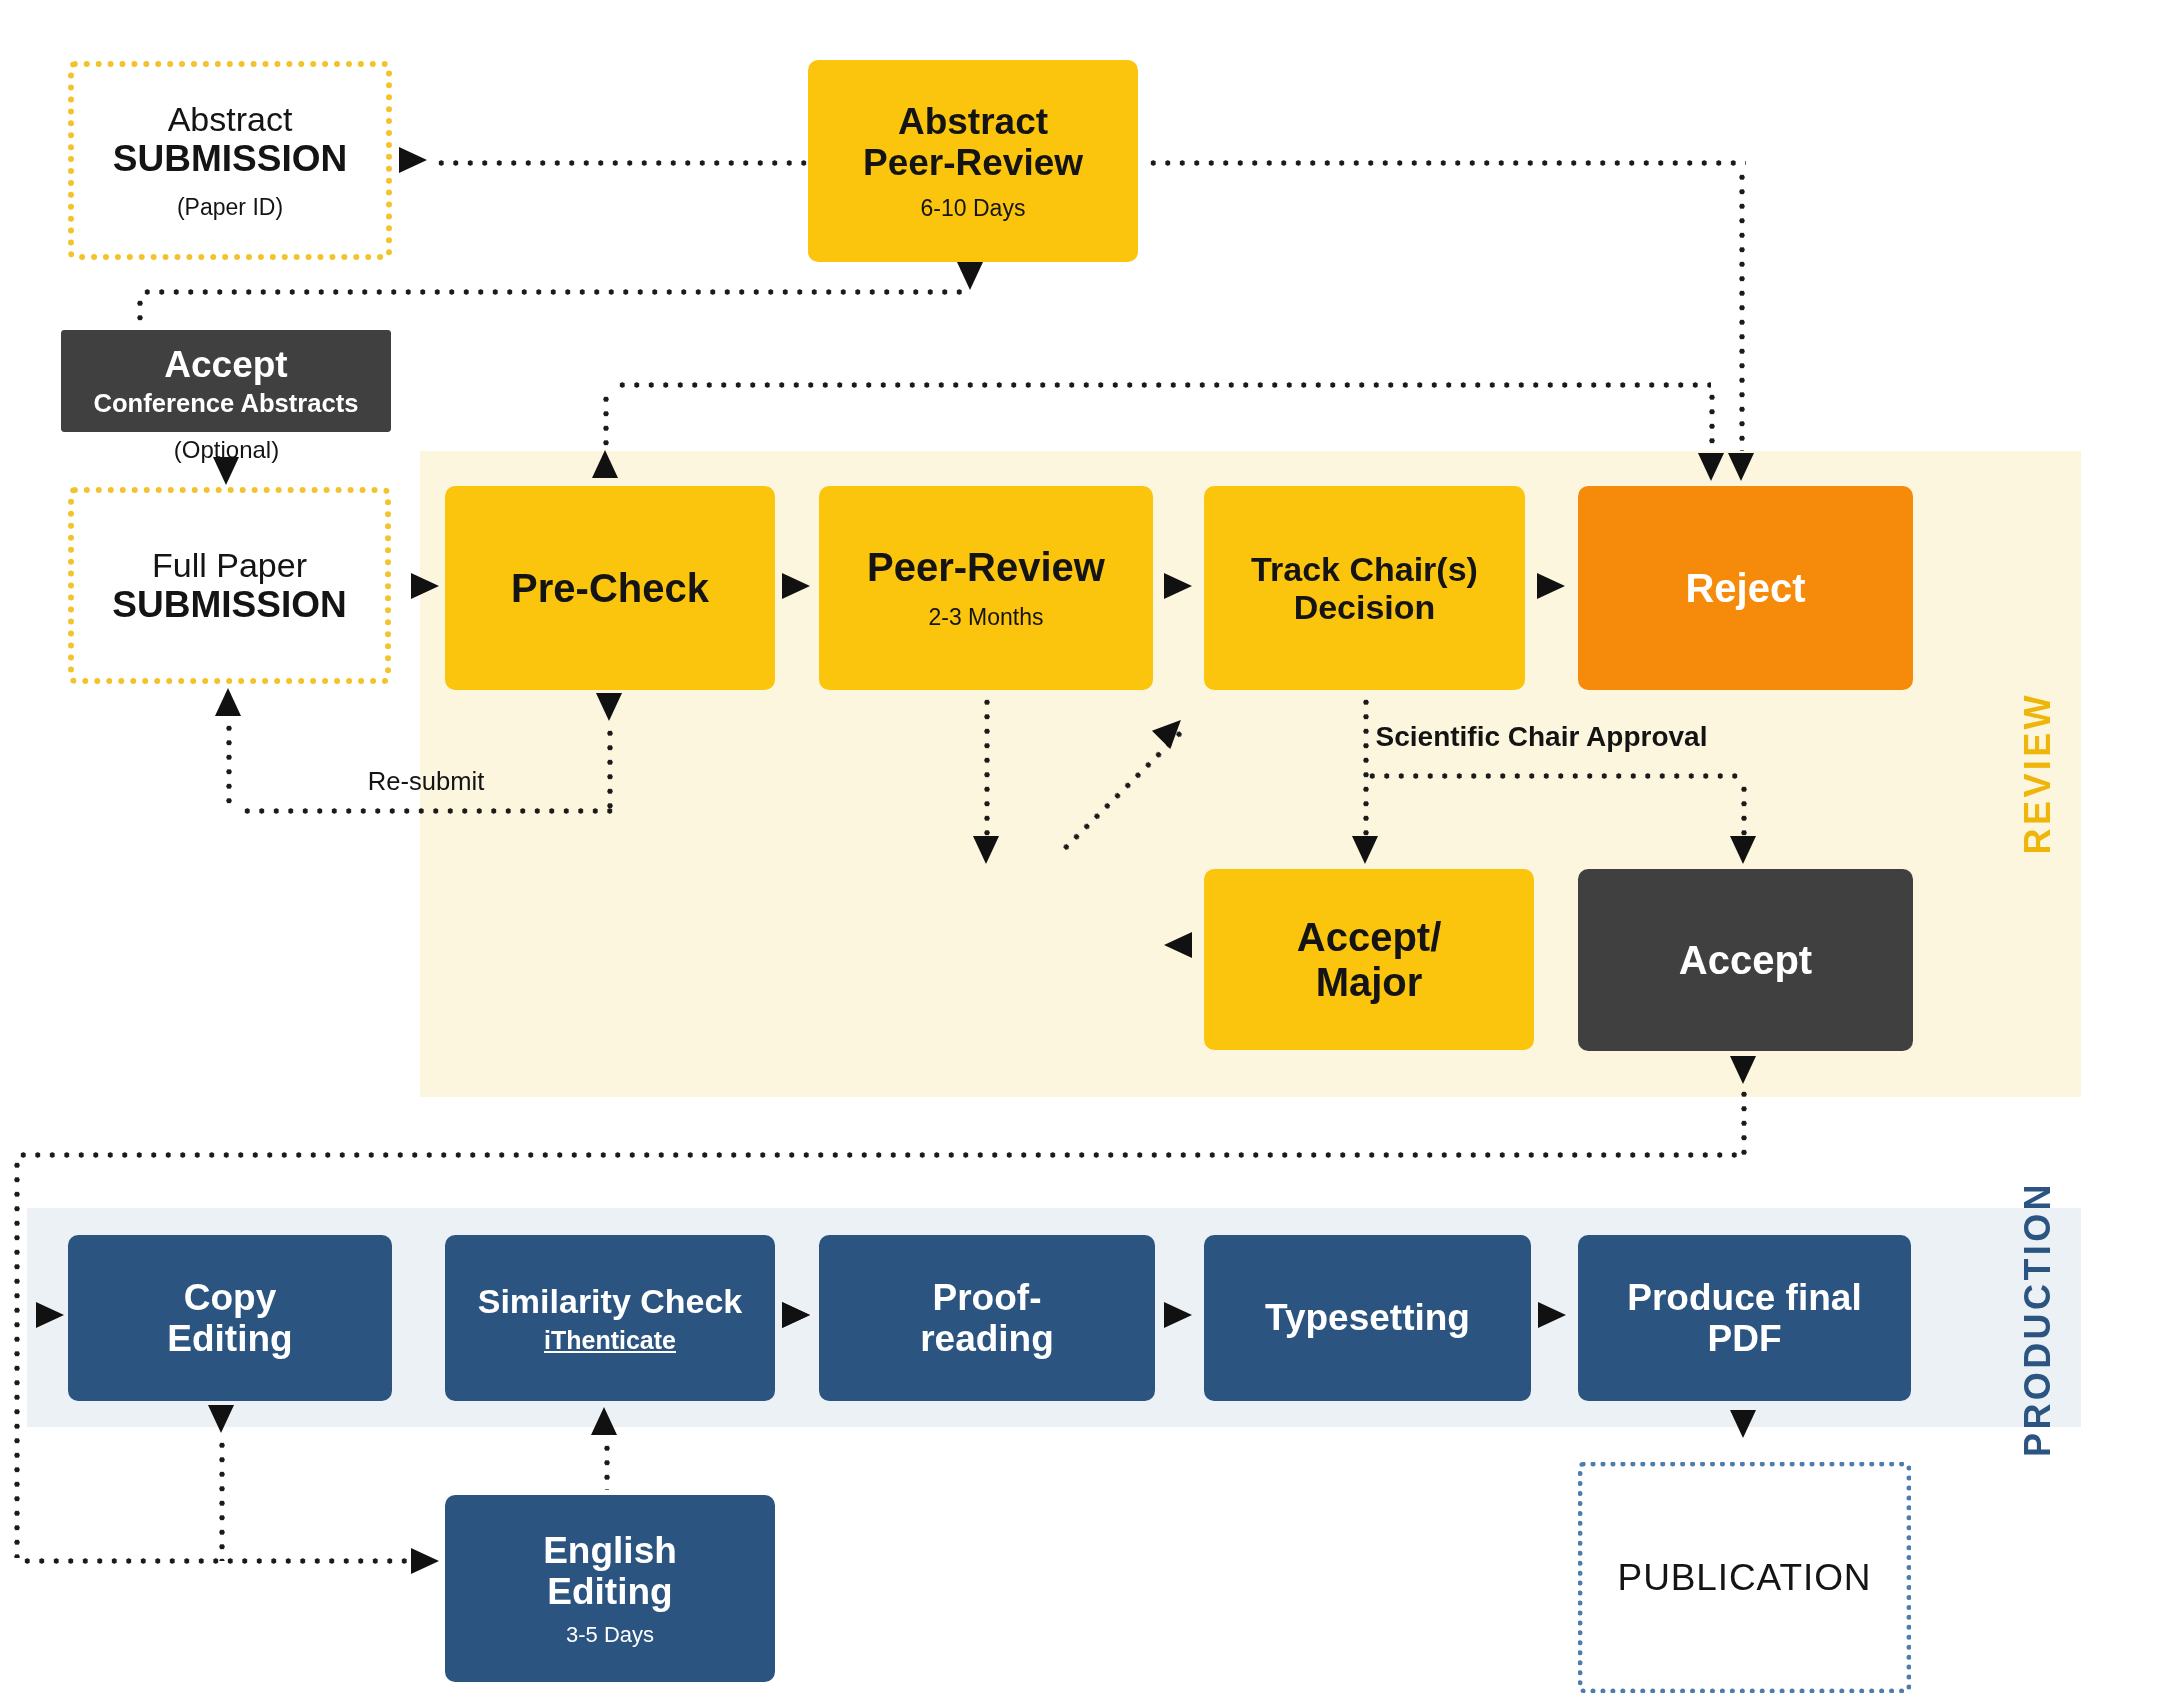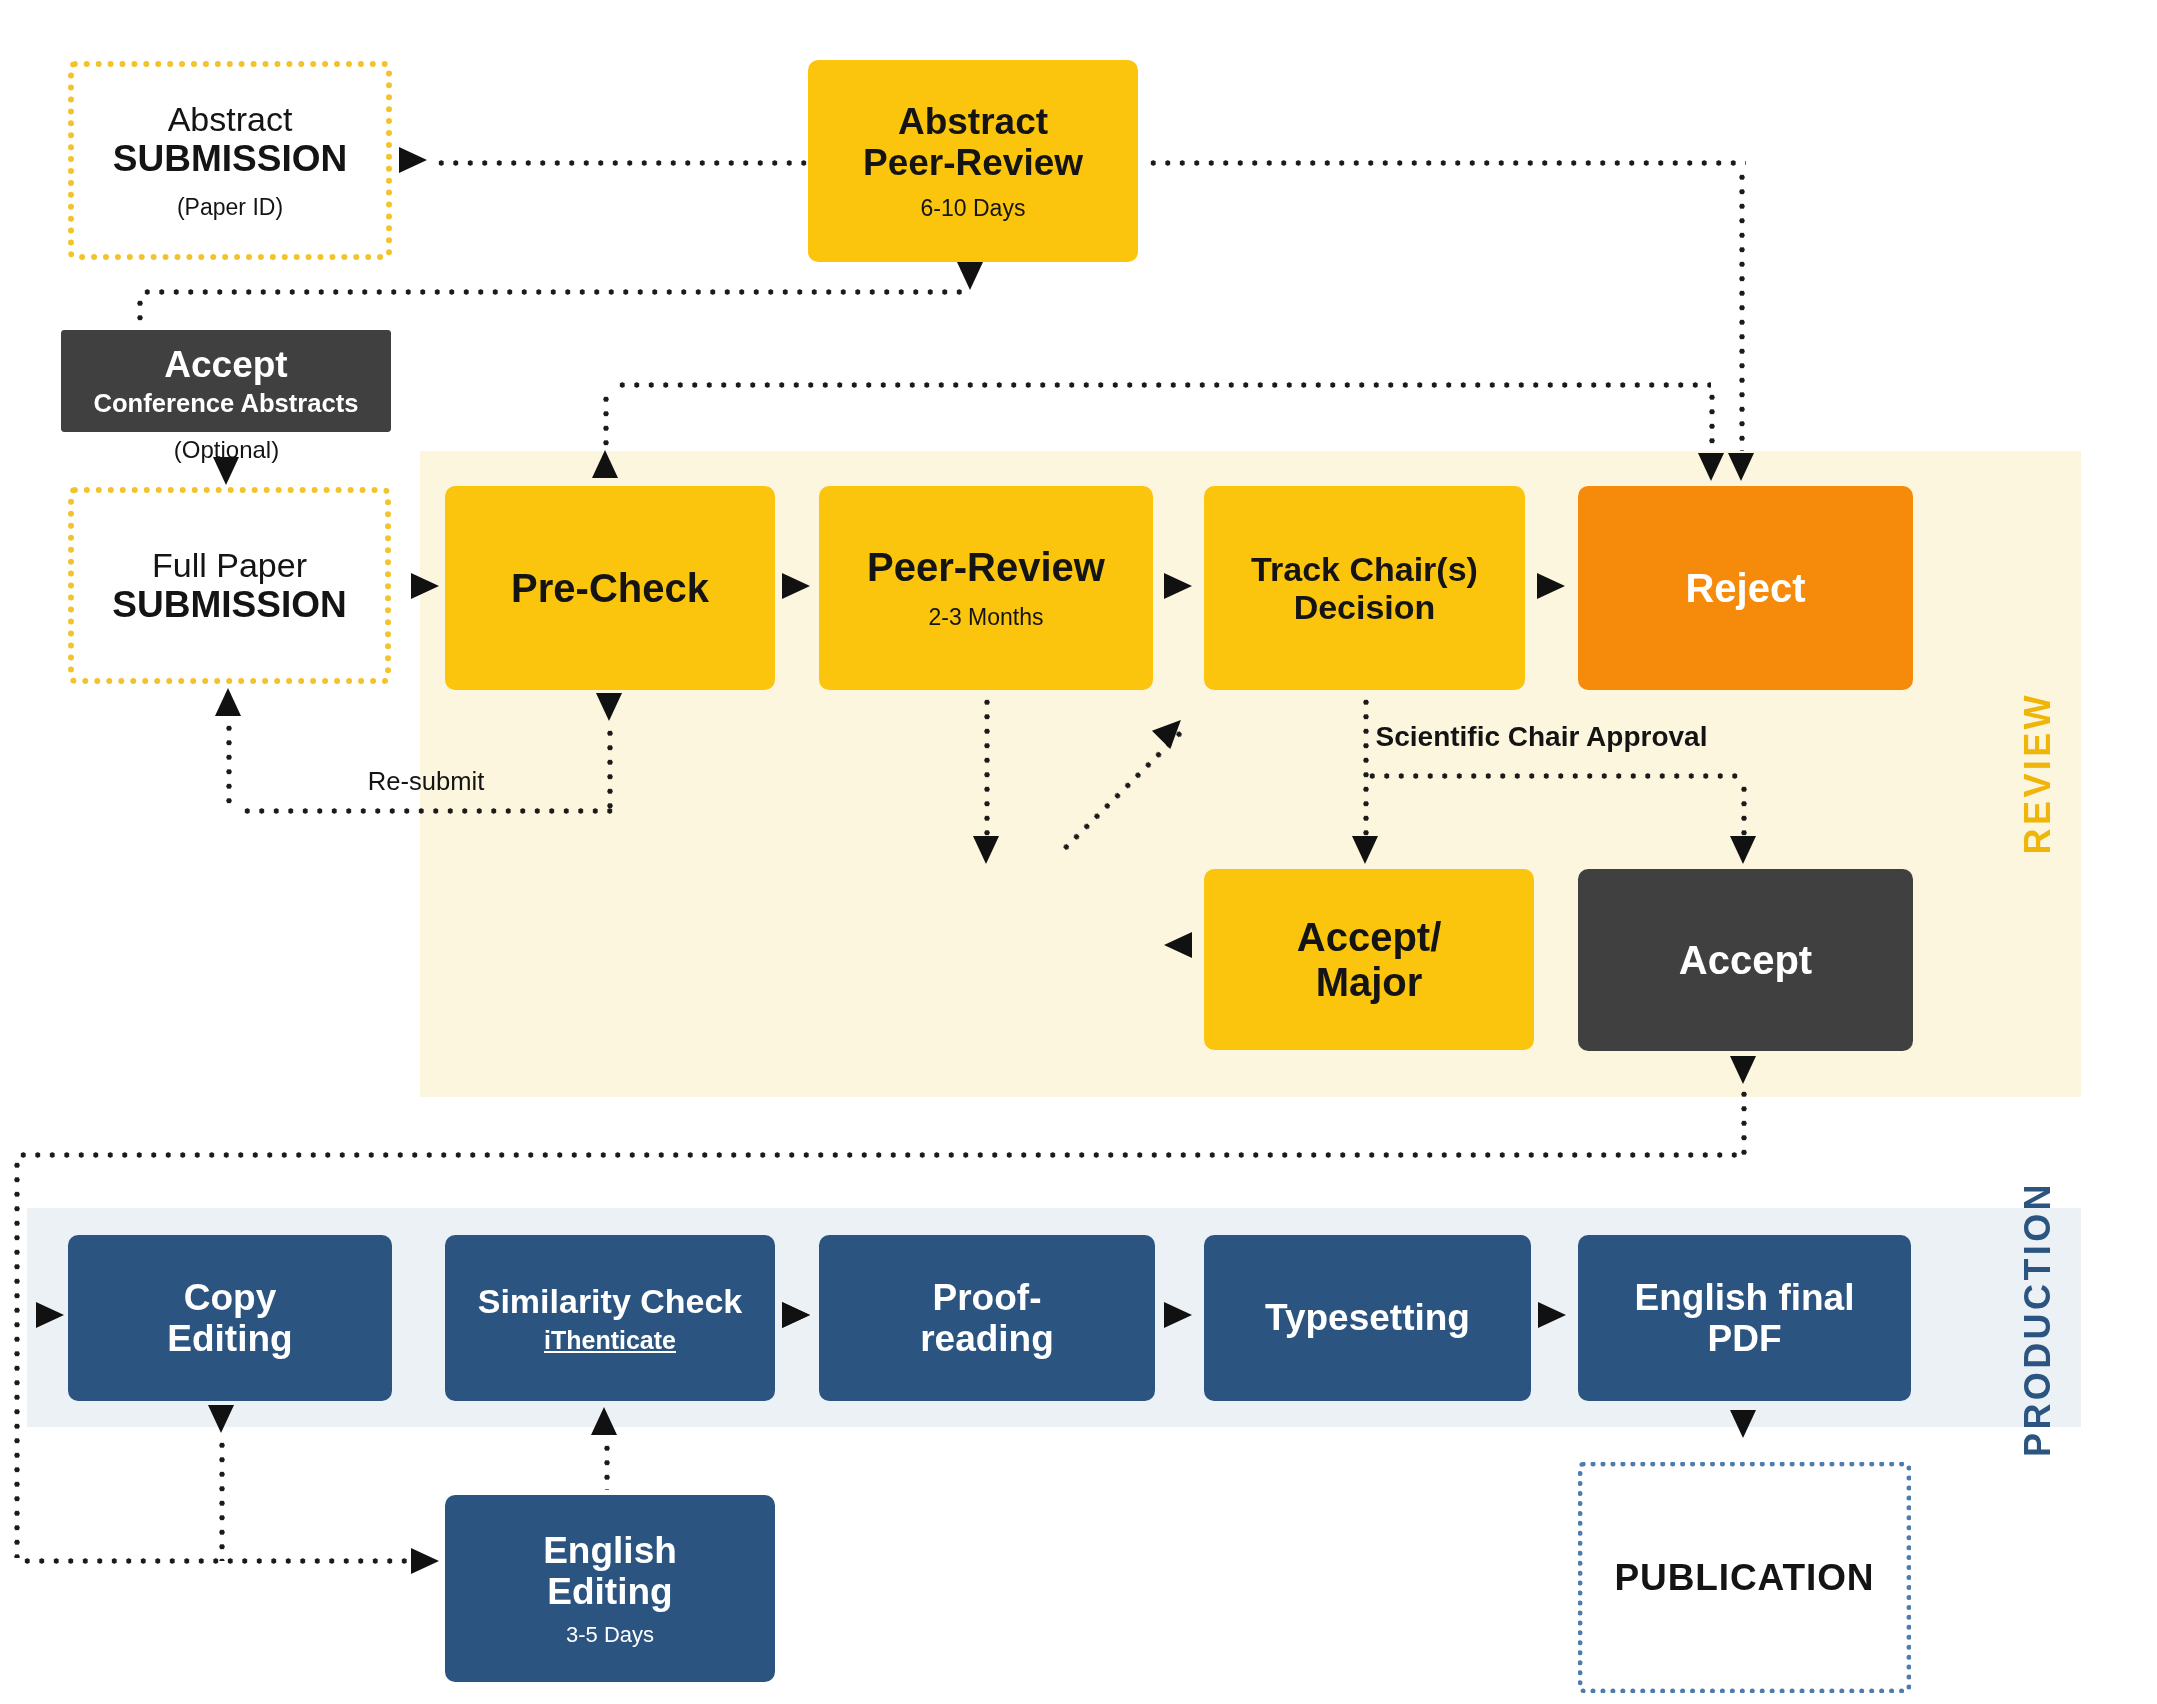--- a/index.html
+++ b/index.html
@@ -28,21 +28,21 @@
   .dotblue{background:#ffffff;border:5.1px dotted #4C7DAE;border-radius:5.1px;color:#141414;}
 
   .t-xl{font-size:40px;font-weight:bold;}
   .t-lg{font-size:37px;font-weight:bold;}
   .t-md{font-size:34px;font-weight:bold;}
   .t-plain{font-size:34px;font-weight:normal;}
   .t-sub{font-size:23px;font-weight:normal;margin-top:15.3px;}
   .t-sub-b{font-size:25px;font-weight:bold;margin-top:6.8px;text-decoration:underline;}
   .t-sub-s{font-size:22px;font-weight:normal;margin-top:10.2px;}
   .t-conf{font-size:25.6px;font-weight:bold;margin-top:3.4px;}
-  .t-pub{font-size:37px;font-weight:bold;letter-spacing:0.9px;text-align:center;}
+  .t-pub{font-size:37px;font-weight:normal;letter-spacing:0.9px;text-align:center;}
 
   
   .flabel{position:absolute;text-align:center;color:#141414;}
   .flabel.optional{left:133px;top:436px;width:187px;font-size:24px;}
   .flabel.resubmit{left:324px;top:767px;width:204px;font-size:25.6px;}
   .flabel.sca{left:1354px;top:721px;width:375px;font-size:28px;font-weight:bold;}
 
   
   .dh{position:absolute;height:6px;
       background-image:radial-gradient(circle,#1a1a1a 2.4px,transparent 2.9px);
@@ -137,21 +137,21 @@
   <div class="box blue" style="left:819px;top:1235px;width:336px;height:166px;">
     <span class="t-lg">Proof-</span>
     <span class="t-lg">reading</span>
   </div>
 
   <div class="box blue" style="left:1204px;top:1235px;width:327px;height:166px;">
     <span class="t-lg">Typesetting</span>
   </div>
 
   <div class="box blue" style="left:1578px;top:1235px;width:333px;height:166px;">
-    <span class="t-lg">English final</span>
+    <span class="t-lg">Produce final</span>
     <span class="t-lg">PDF</span>
   </div>
 
   <div class="box blue" style="left:445px;top:1495px;width:330px;height:187px;">
     <span class="t-lg">English</span>
     <span class="t-lg">Editing</span>
     <span class="t-sub-s">3-5 Days</span>
   </div>
 
   <div class="box dotblue" style="left:1578px;top:1462px;width:323px;height:221px;">

